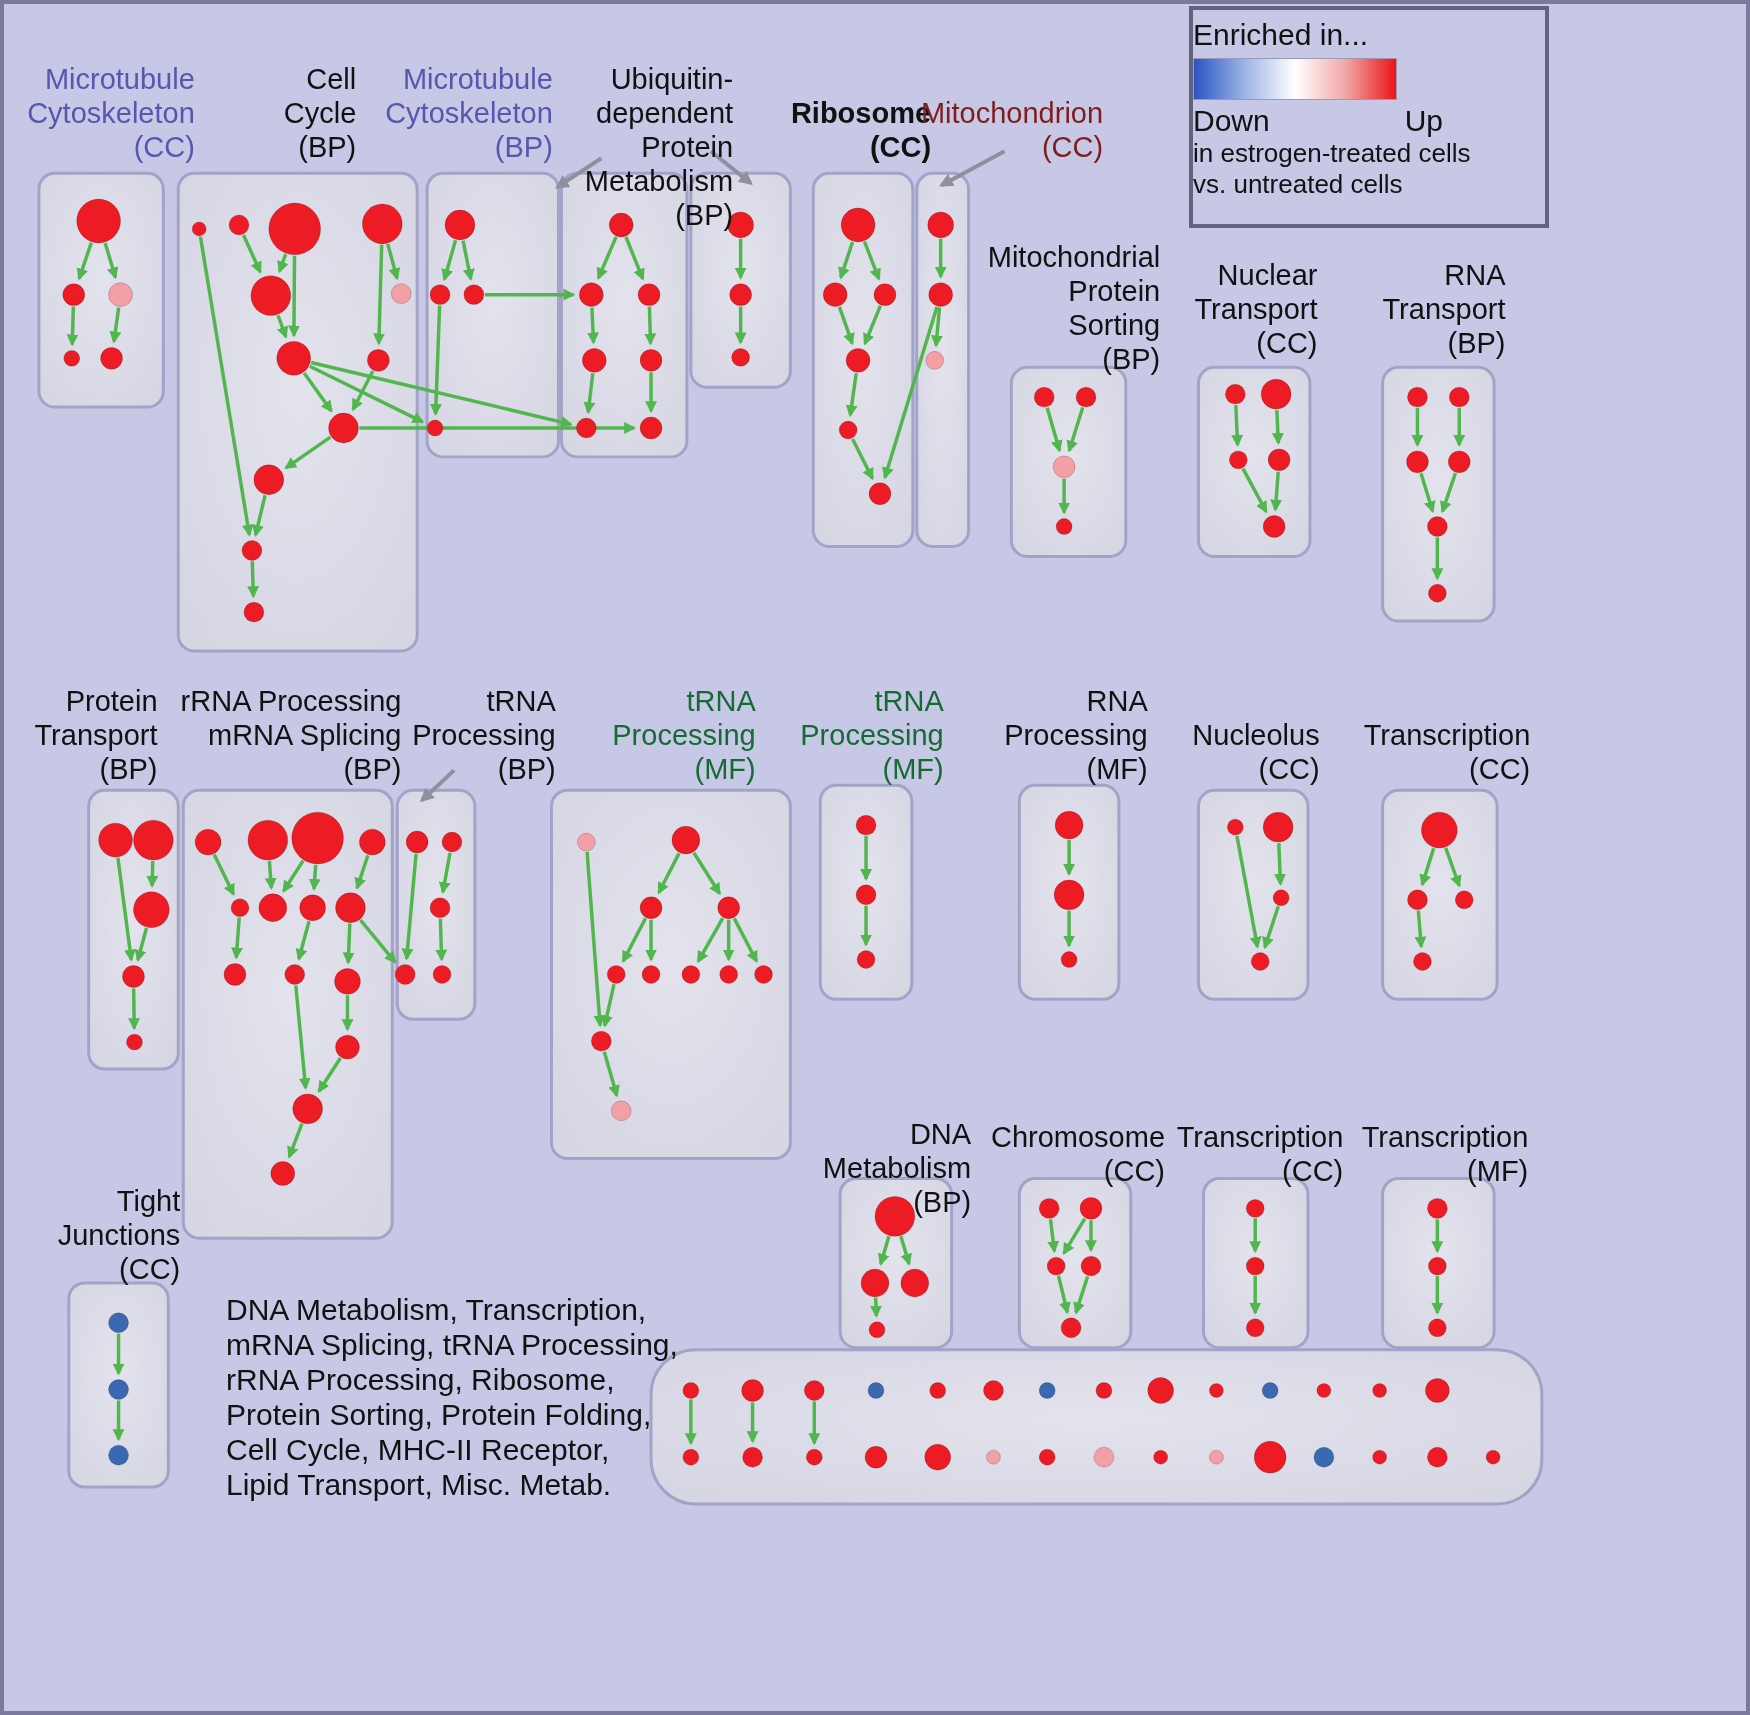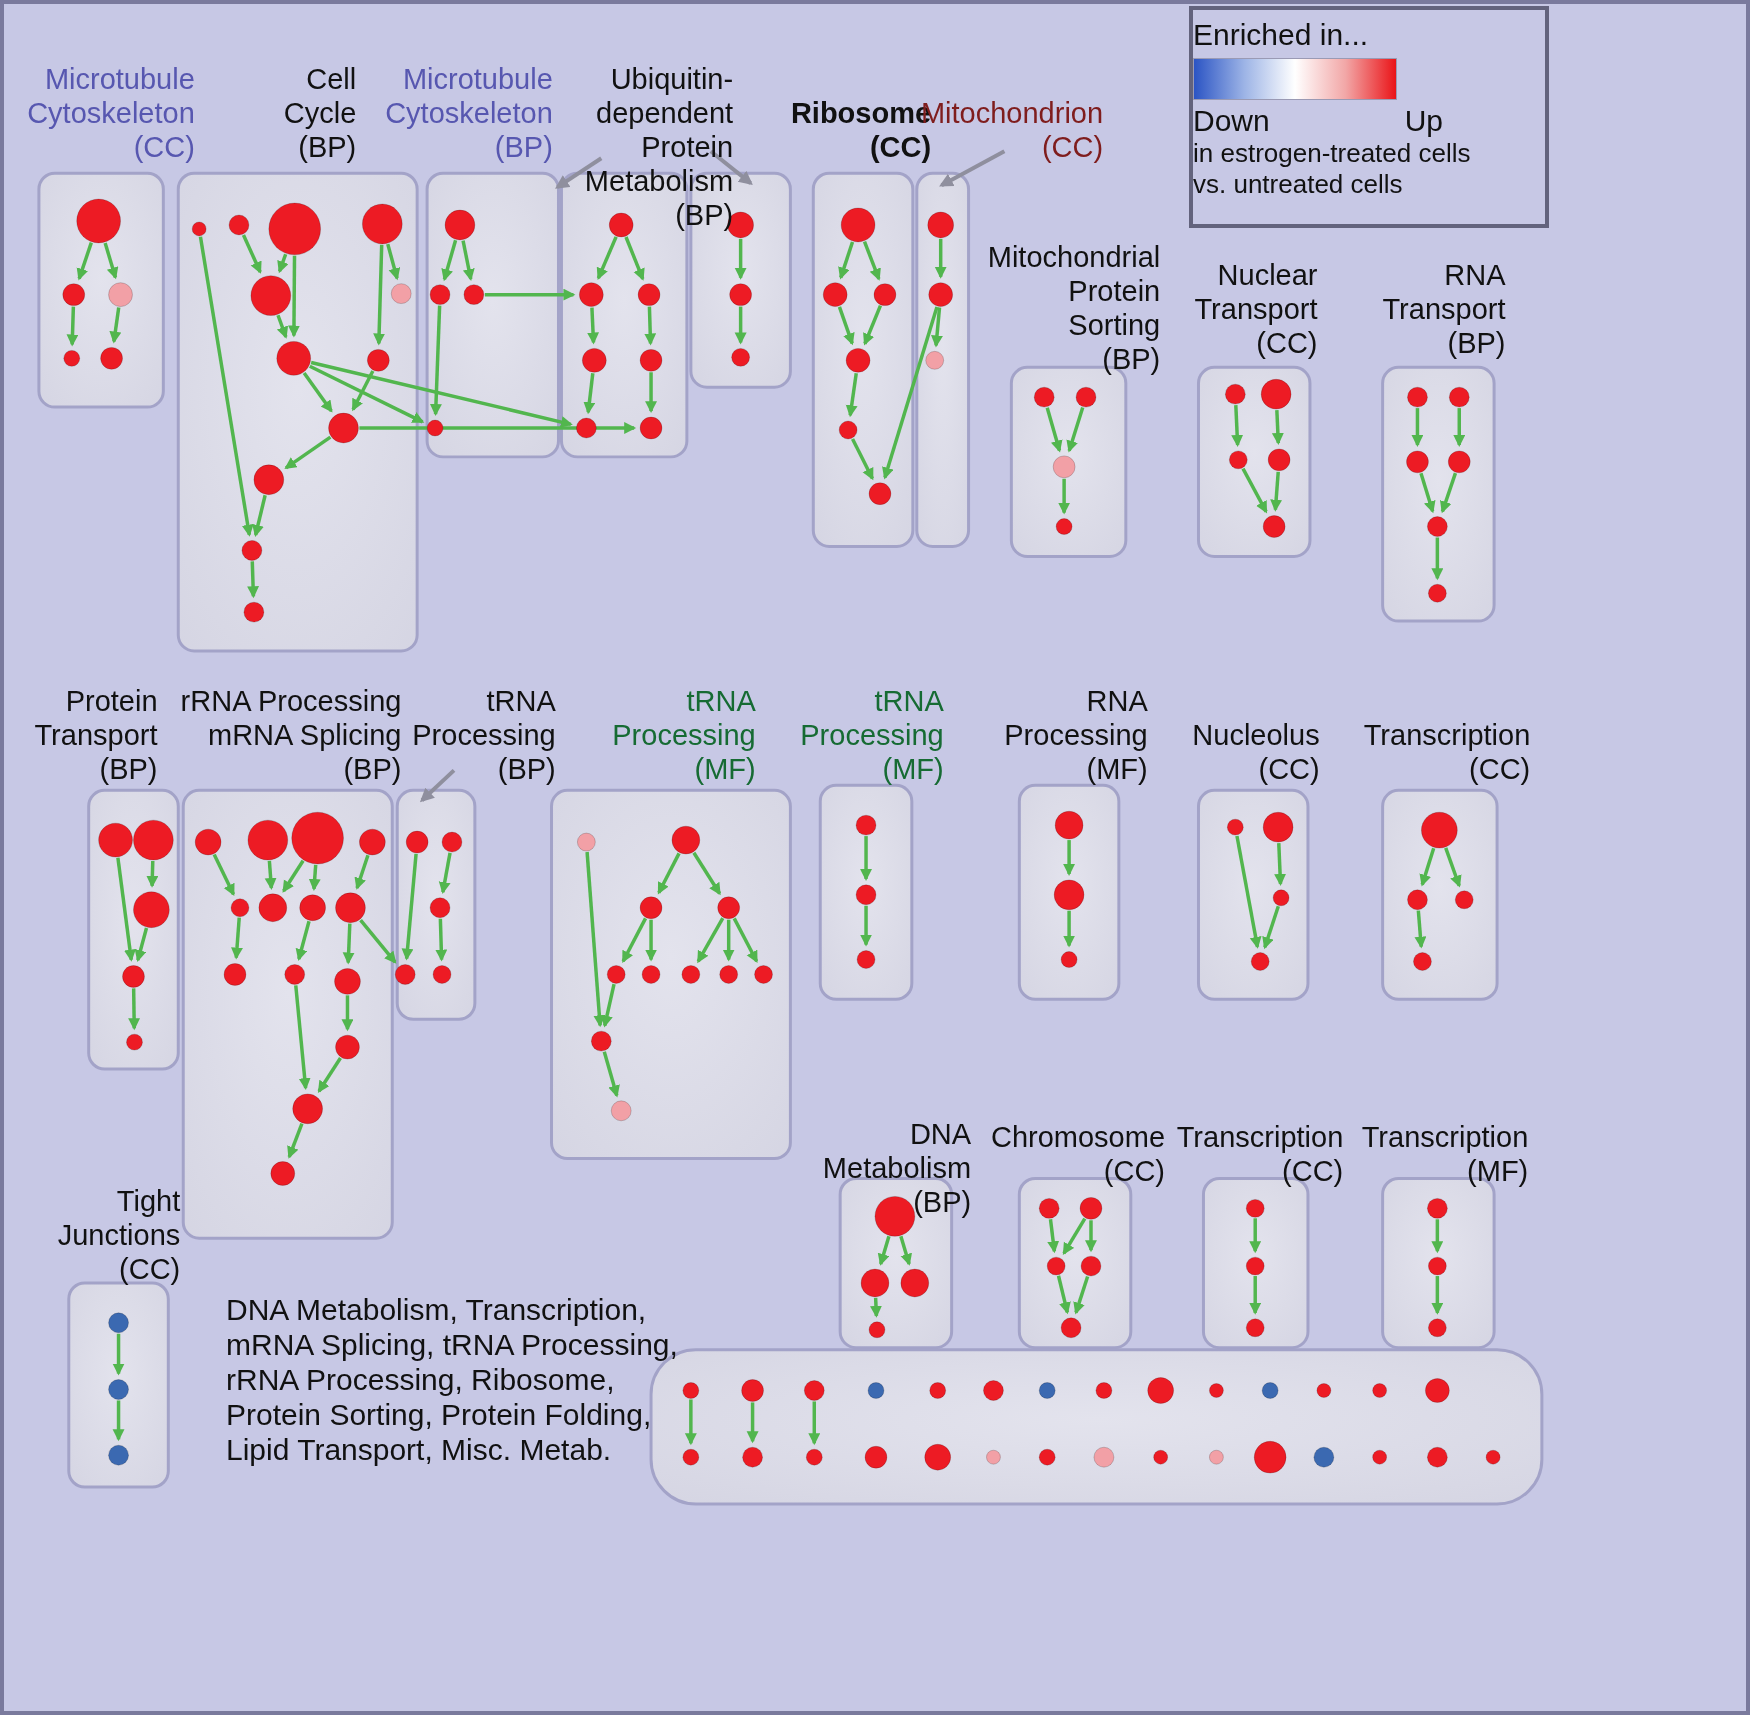--- a/index.html
+++ b/index.html
@@ -464,16 +464,17 @@
     </div>
     <div class="legend-sub">in estrogen-treated cells</div>
     <div class="legend-sub">vs. untreated cells</div>
   </div>
 
   <div class="misc-text">
     <div>DNA Metabolism, Transcription,</div>
     <div>mRNA Splicing, tRNA Processing,</div>
     <div>rRNA Processing, Ribosome,</div>
     <div>Protein Sorting, Protein Folding,</div>
+    <div>Cell Cycle, MHC-II Receptor,</div>
     <div>Lipid Transport, Misc. Metab.</div>
   </div>
 
 </div>
 
 </body></html>

